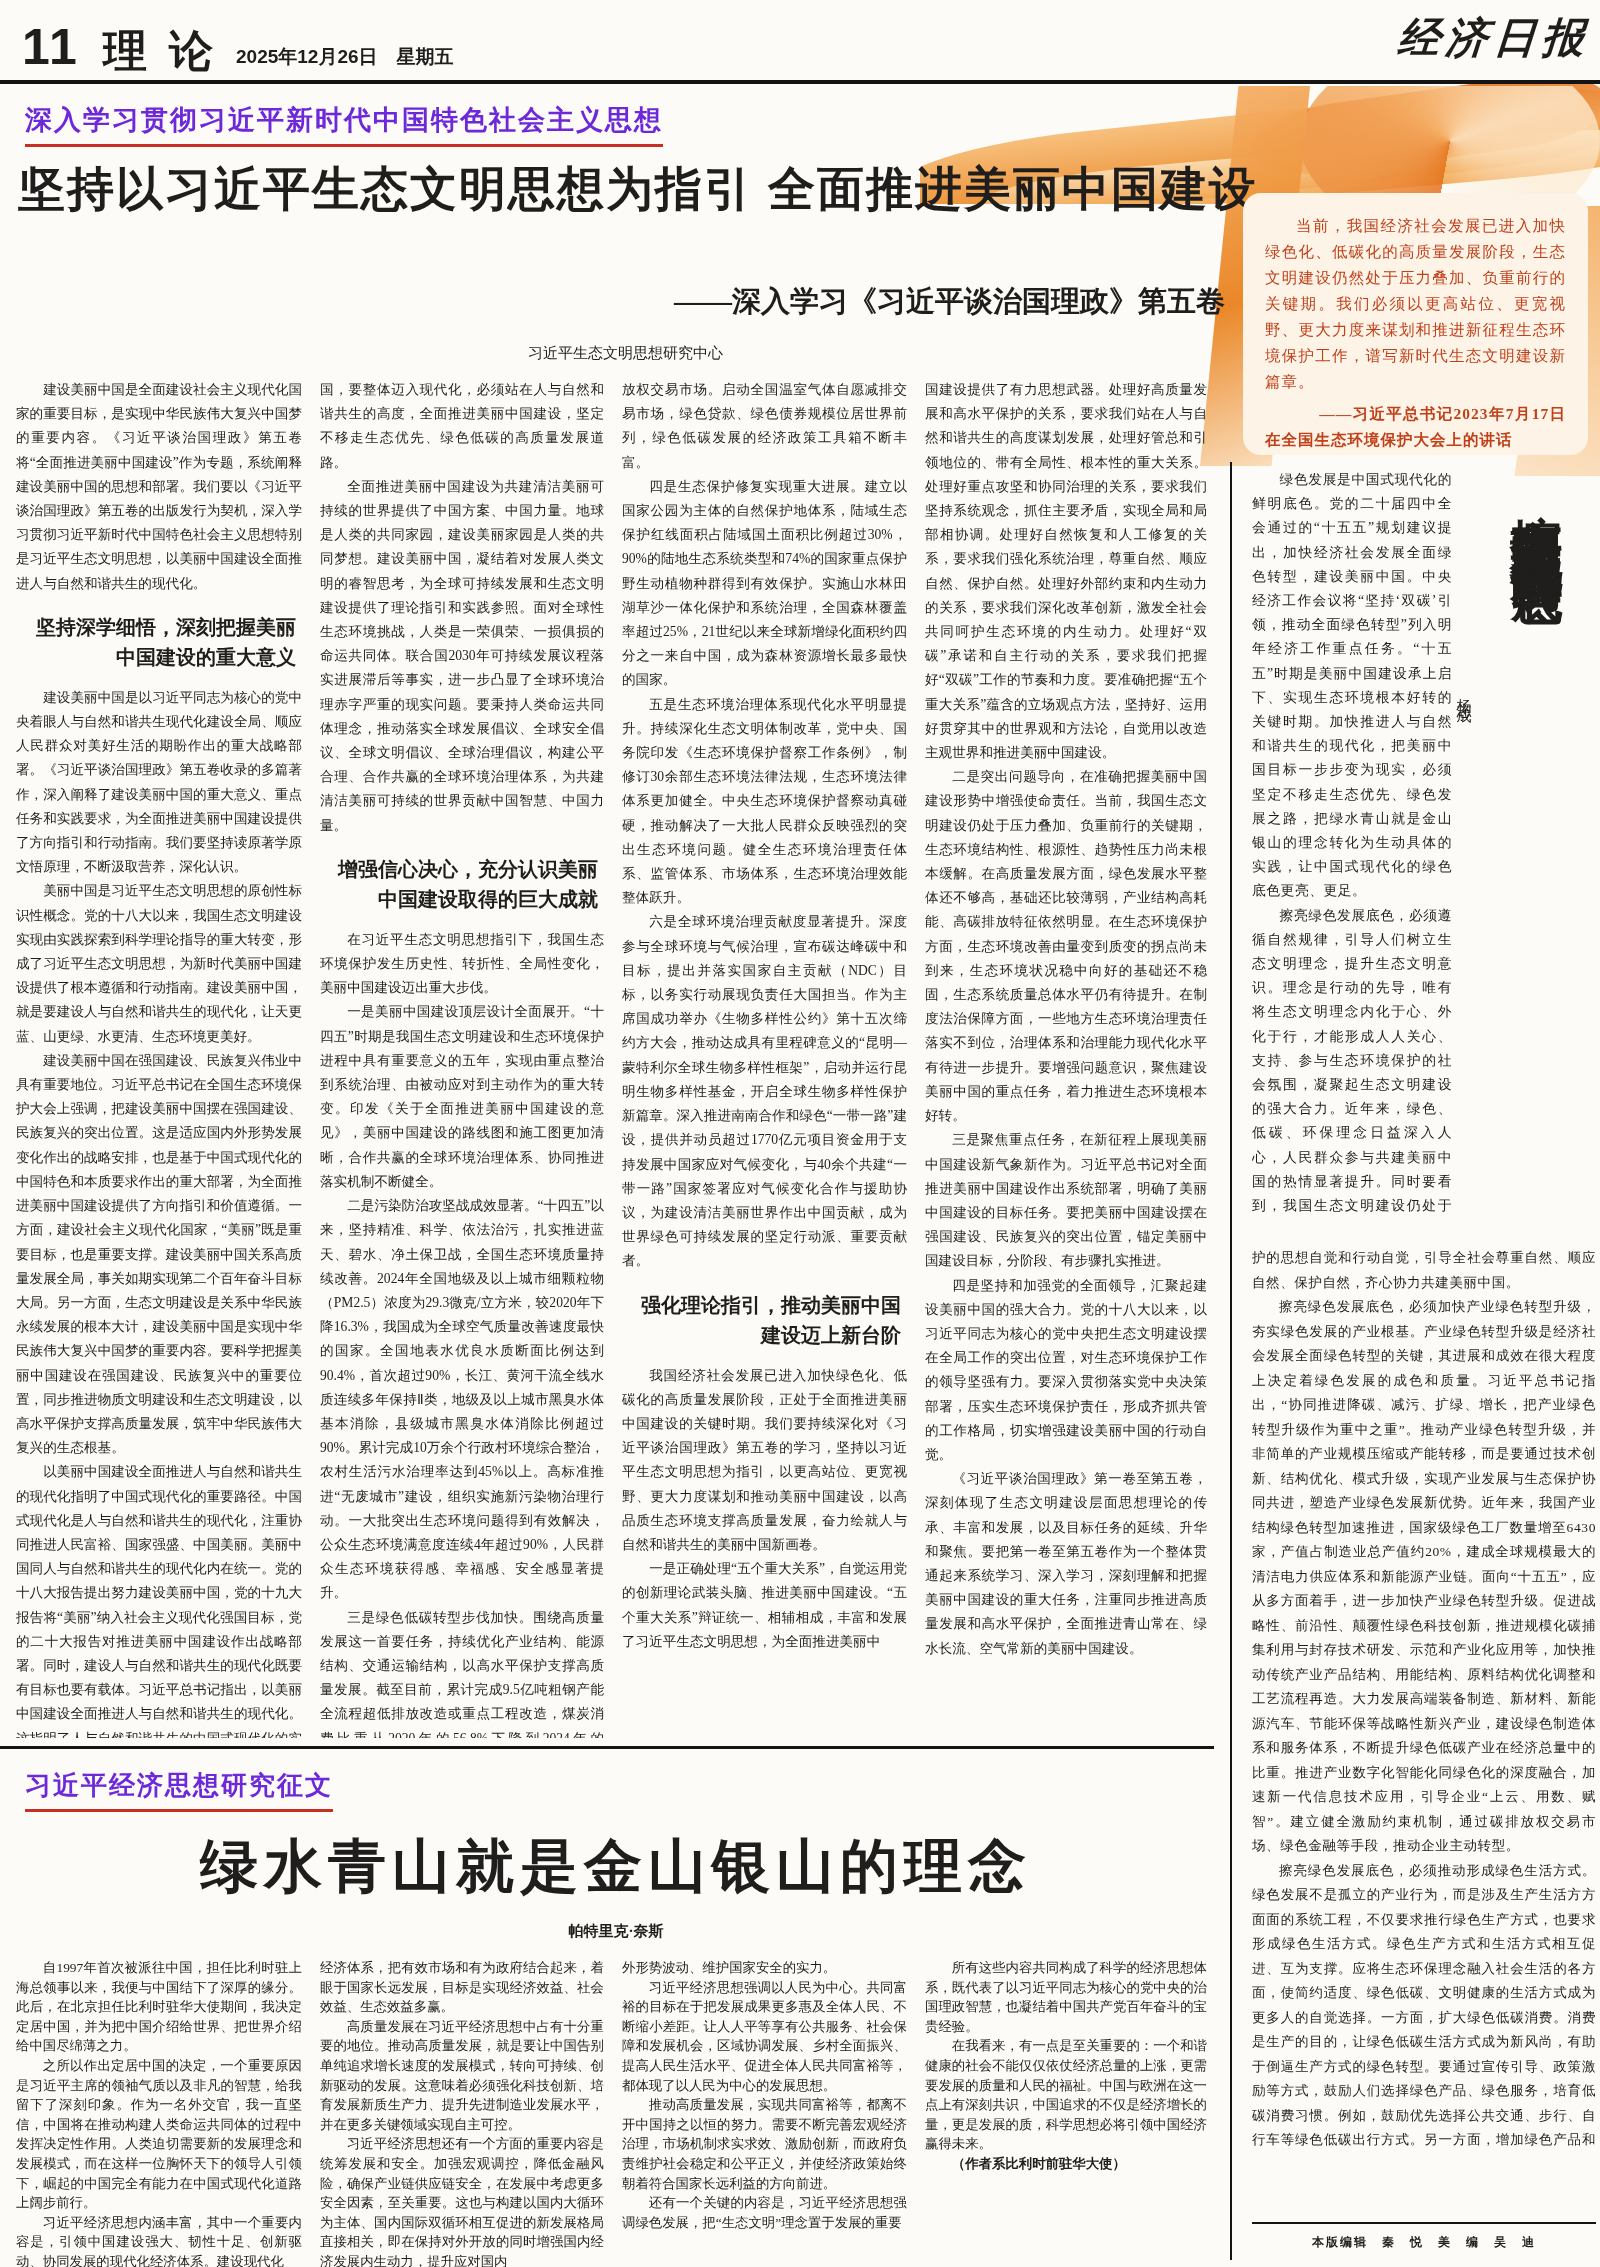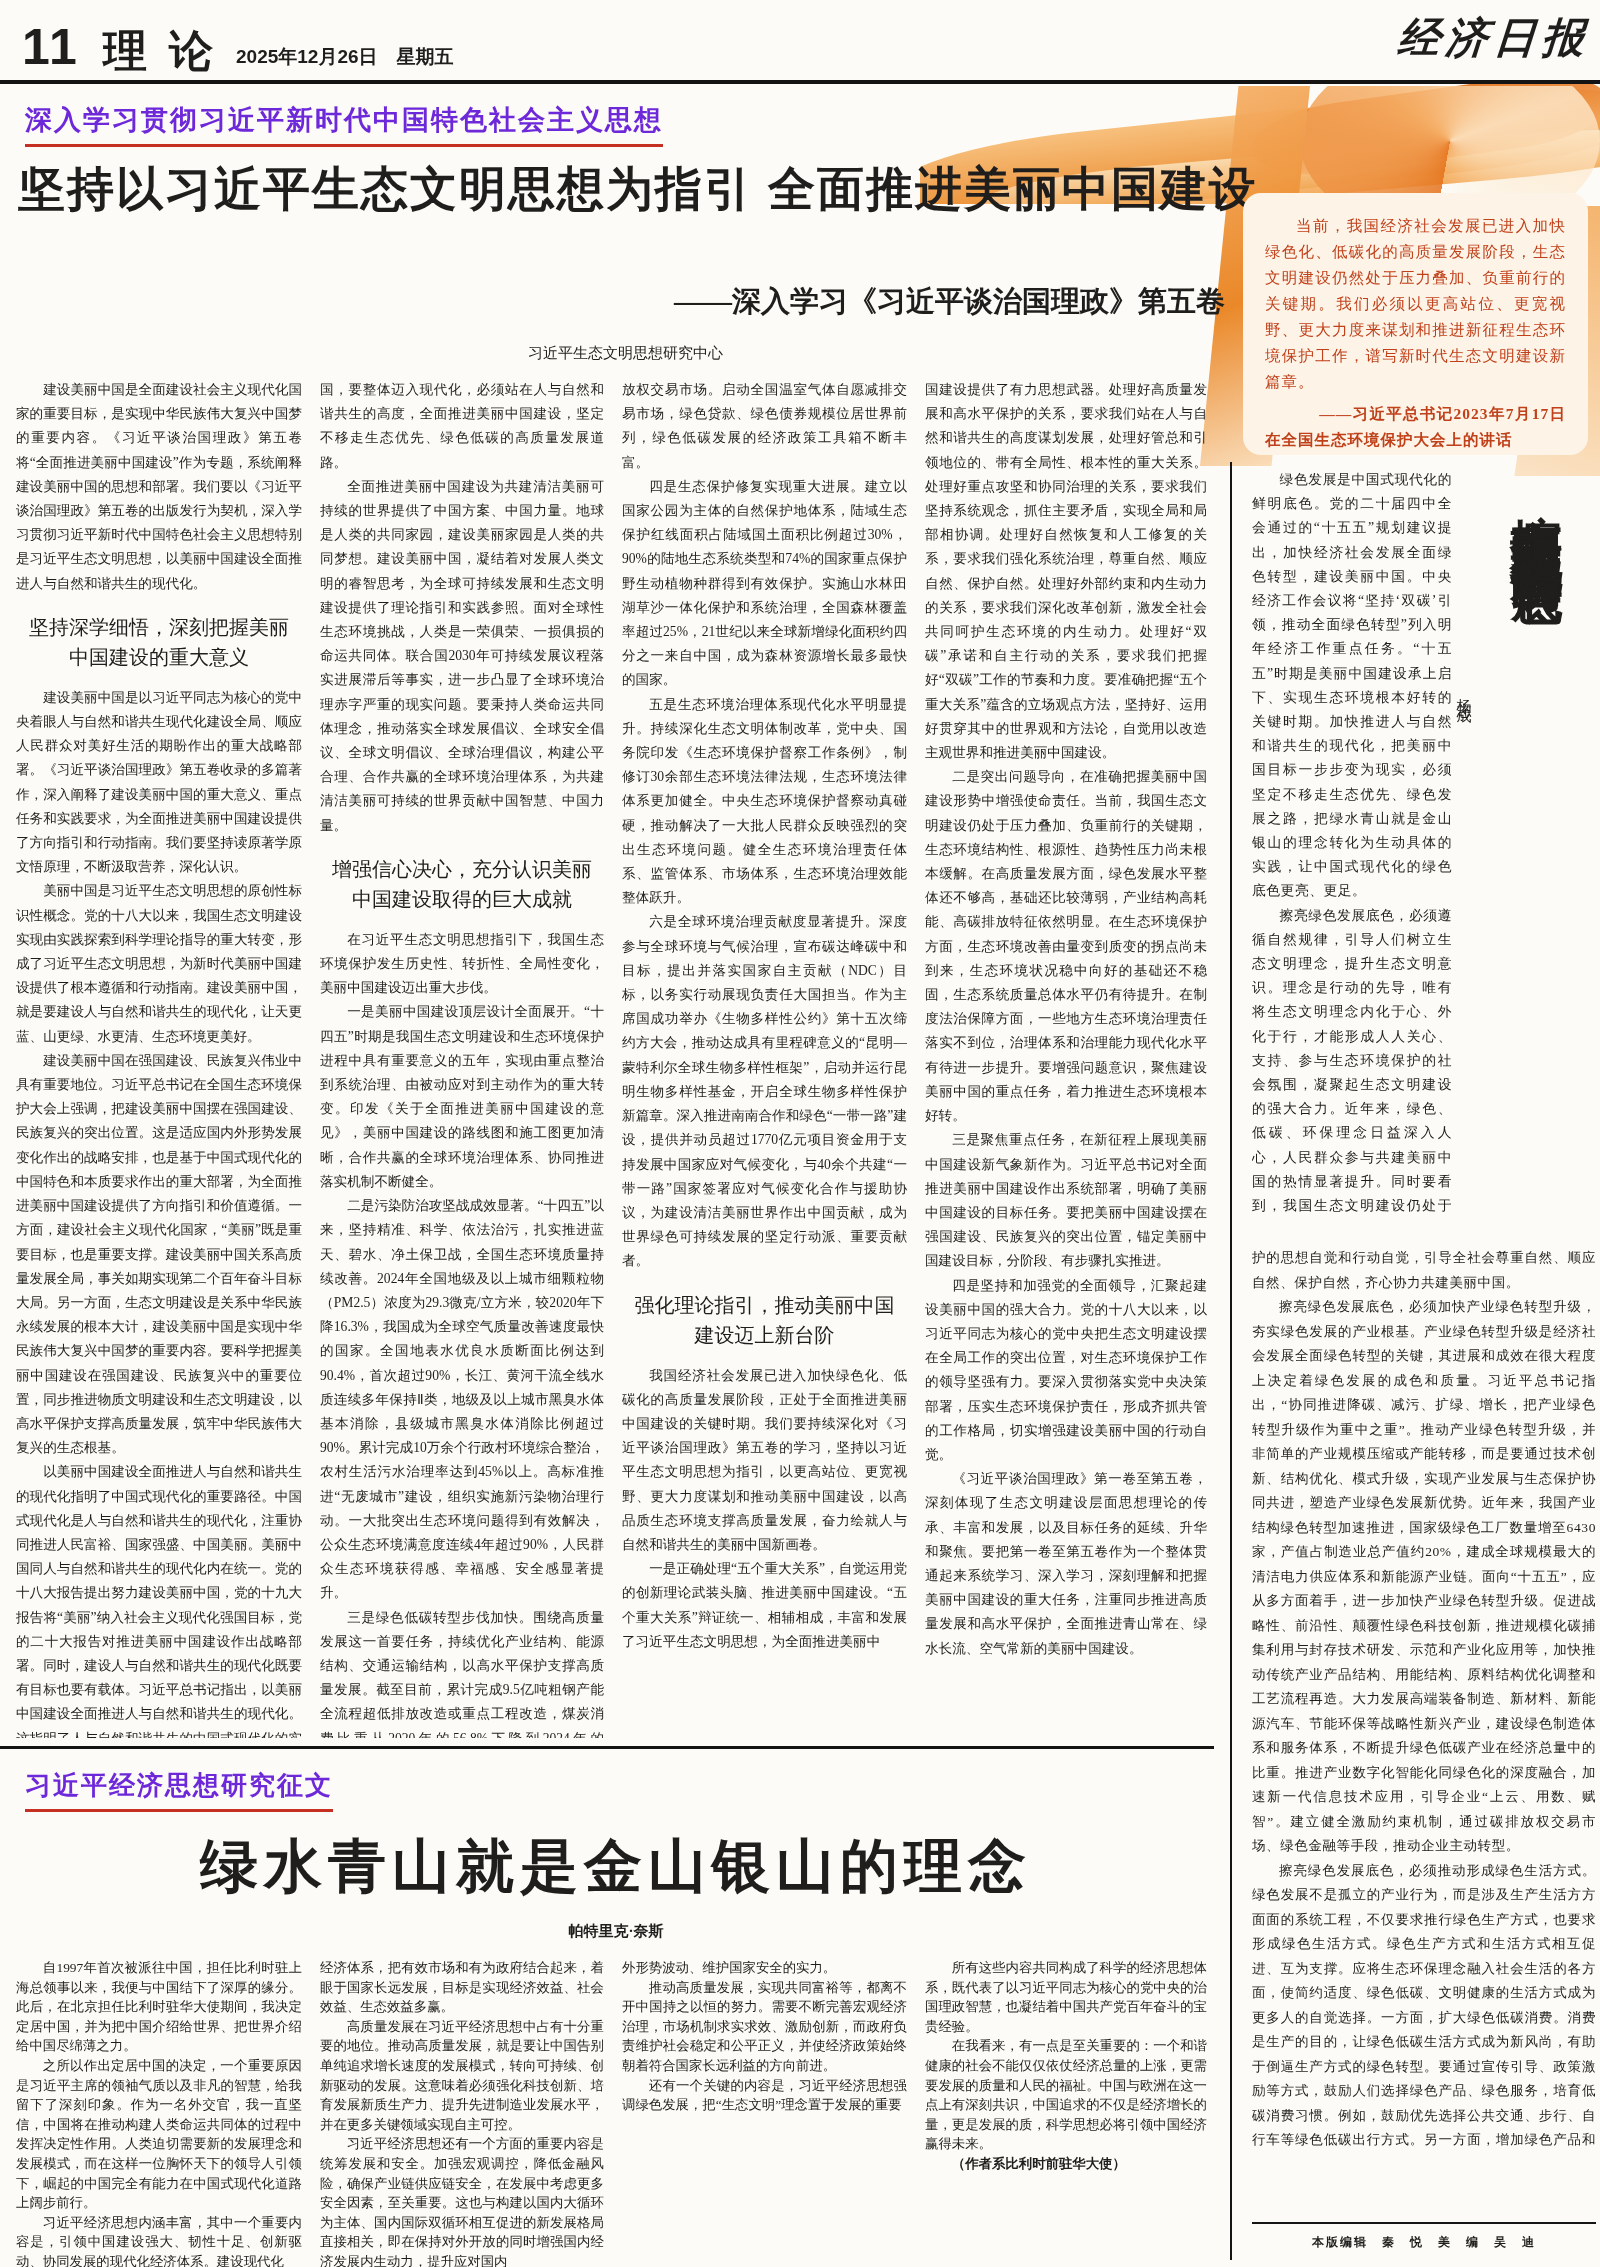--- a/index.html
+++ b/index.html
@@ -43,22 +43,22 @@
              padding:20px 22px;box-sizing:border-box;color:#c0401a;z-index:2;}
   #quote-box p{margin:0;font-size:15.5px;line-height:26px;text-align:justify;letter-spacing:1px;}
   .quote-text{text-indent:2em;}
   .quote-attr{text-indent:3.5em;margin-top:6px !important;font-weight:700;}
   
   .col{overflow:hidden;z-index:2;}
   .col p{margin:0;}
   .para{text-indent:2em;text-align:justify;}
   .cont{text-align:justify;}
   .note{text-indent:2em;text-align:justify;font-weight:700;}
-  .col-head{font-family:"Liberation Sans",sans-serif;font-weight:400;font-size:20px;line-height:30px;
-            text-align:center;margin:16px 0 14px;padding:0 6px;}
+  .col-head{font-family:"Liberation Sans",sans-serif;font-weight:700;font-size:20px;line-height:30px;
+            text-align:right;margin:16px 0 14px;padding:0 6px;}
   
   .mcol{top:378px;height:1360px;font-size:13.6px;line-height:24.2px;}
   #mcol0{left:16px;width:286px;}
   #mcol1{left:320px;width:284px;}
   #mcol2{left:622px;width:285px;}
   #mcol3{left:925px;width:282px;}
   
   .divider-main{left:0;top:1746px;width:1214px;height:3px;background:#141414;}
   .vrule{left:1230px;top:462px;width:2px;height:1798px;background:#141414;}
   .footer-rule{left:1252px;top:2222px;width:344px;height:2px;background:#141414;}
@@ -166,20 +166,21 @@
     <p class="para">之所以作出定居中国的决定，一个重要原因是习近平主席的领袖气质以及非凡的智慧，给我留下了深刻印象。作为一名外交官，我一直坚信，中国将在推动构建人类命运共同体的过程中发挥决定性作用。人类迫切需要新的发展理念和发展模式，而在这样一位胸怀天下的领导人引领下，崛起的中国完全有能力在中国式现代化道路上阔步前行。</p>
     <p class="para">习近平经济思想内涵丰富，其中一个重要内容是，引领中国建设强大、韧性十足、创新驱动、协同发展的现代化经济体系。建设现代化</p>
   </div>
 <div class="abs col bcol" id="bcol1">
     <p class="cont">经济体系，把有效市场和有为政府结合起来，着眼于国家长远发展，目标是实现经济效益、社会效益、生态效益多赢。</p>
     <p class="para">高质量发展在习近平经济思想中占有十分重要的地位。推动高质量发展，就是要让中国告别单纯追求增长速度的发展模式，转向可持续、创新驱动的发展。这意味着必须强化科技创新、培育发展新质生产力、提升先进制造业发展水平，并在更多关键领域实现自主可控。</p>
     <p class="para">习近平经济思想还有一个方面的重要内容是统筹发展和安全。加强宏观调控，降低金融风险，确保产业链供应链安全，在发展中考虑更多安全因素，至关重要。这也与构建以国内大循环为主体、国内国际双循环相互促进的新发展格局直接相关，即在保持对外开放的同时增强国内经济发展内生动力，提升应对国内</p>
   </div>
 <div class="abs col bcol" id="bcol2">
     <p class="cont">外形势波动、维护国家安全的实力。</p>
+    <p class="para">习近平经济思想强调以人民为中心。共同富裕的目标在于把发展成果更多惠及全体人民、不断缩小差距。让人人平等享有公共服务、社会保障和发展机会，区域协调发展、乡村全面振兴、提高人民生活水平、促进全体人民共同富裕等，都体现了以人民为中心的发展思想。</p>
     <p class="para">推动高质量发展，实现共同富裕等，都离不开中国持之以恒的努力。需要不断完善宏观经济治理，市场机制求实求效、激励创新，而政府负责维护社会稳定和公平正义，并使经济政策始终朝着符合国家长远利益的方向前进。</p>
     <p class="para">还有一个关键的内容是，习近平经济思想强调绿色发展，把“生态文明”理念置于发展的重要</p>
   </div>
 <div class="abs col bcol" id="bcol3">
     <p class="para">所有这些内容共同构成了科学的经济思想体系，既代表了以习近平同志为核心的党中央的治国理政智慧，也凝结着中国共产党百年奋斗的宝贵经验。</p>
     <p class="para">在我看来，有一点是至关重要的：一个和谐健康的社会不能仅仅依仗经济总量的上涨，更需要发展的质量和人民的福祉。中国与欧洲在这一点上有深刻共识，中国追求的不仅是经济增长的量，更是发展的质，科学思想必将引领中国经济赢得未来。</p>
     <p class="note">（作者系比利时前驻华大使）</p>
   </div>
 
 <div class="abs footer-rule"></div>

